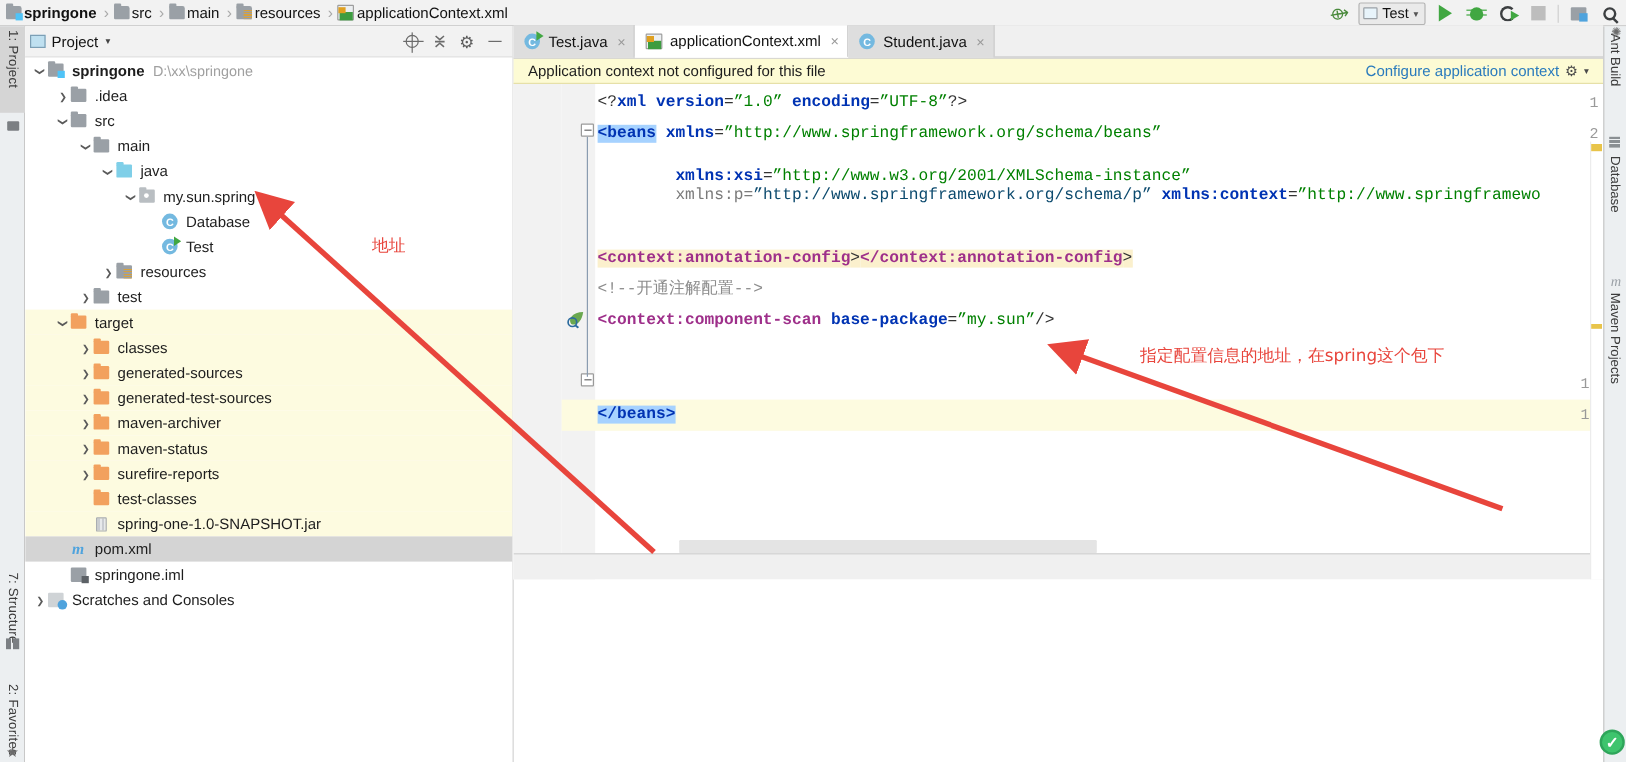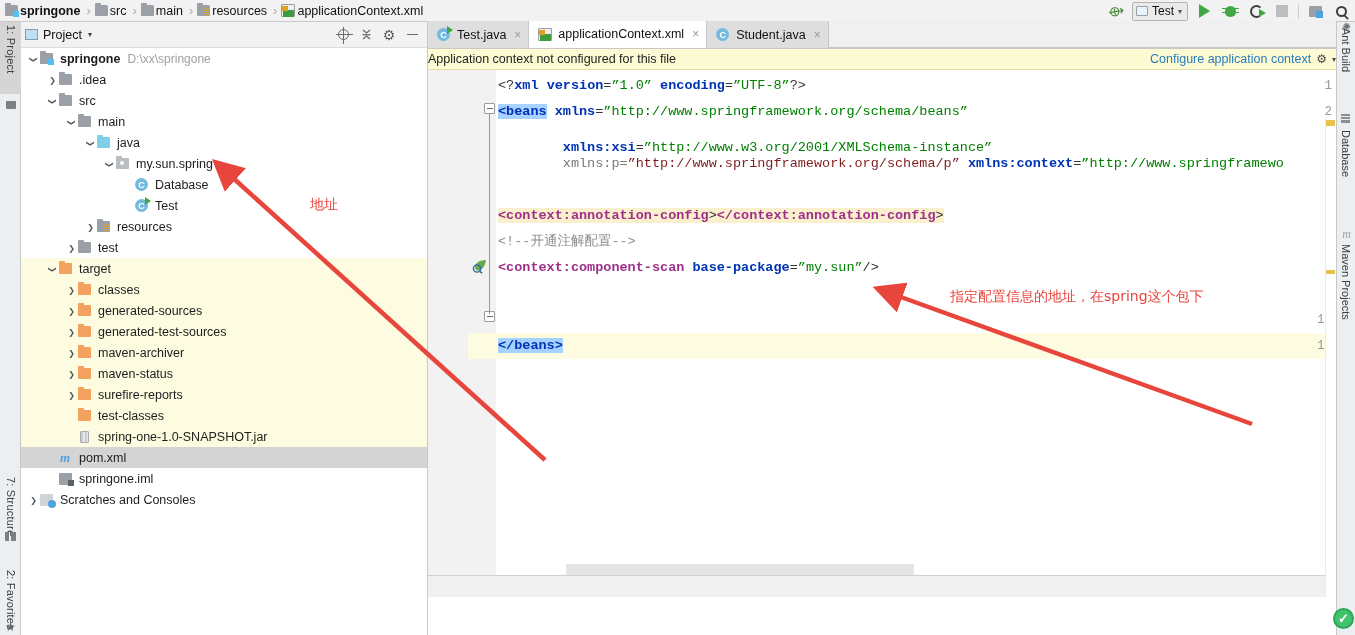--- a/index.html
+++ b/index.html
@@ -5,21 +5,21 @@
   * { box-sizing: border-box; }
   html, body {
     margin: 0; padding: 0;
     width: 1355px; height: 635px;
     overflow: hidden;
     font-family: "Liberation Sans", sans-serif;
     font-size: 12px;
     color: #1d1d1d;
     background: #ffffff;
   }
-  #app { position: relative; width: 1355px; height: 597px; }
+  #app { position: relative; width: 1355px; height: 483px; }
 
   
   .navbar {
     position: absolute; left: 0; top: 0; width: 1355px; height: 22px;
     background: #f2f2f2; border-bottom: 1px solid #c8c8c8;
     display: flex; align-items: center; padding-left: 4px;
   }
   .crumb { display: flex; align-items: center; height: 22px; padding: 0 1px; }
   .crumb .ctext { font-size: 12.5px; color: #111; padding: 0 2px; }
   .crumb.first .ctext { font-weight: bold; }
@@ -128,41 +128,41 @@
   
   .editor { position:absolute; left:428px; top:22px; right:19px; bottom:0; background:#fff; }
   .tabsbar { height:27px; background:#f0f0f0; border-bottom:1px solid #c8c8c8; display:flex; align-items:flex-end; }
   .etab { height:27px; display:flex; align-items:center; gap:5px; padding:0 7px 0 9px;
           border-right:1px solid #c8c8c8; font-size:12.5px; cursor:pointer; background:#dedede; color:#111; }
   .etab.active { background:#fff; border-bottom:1px solid #fff; }
   .etab .x { color:#9a9a9a; font-size:12px; margin-left:3px; }
   .tabfill { flex:1; height:27px; background:#f0f0f0; border-bottom:1px solid #c8c8c8; }
 
   .notifbar { height:21px; background:#fdfbd4; border-bottom:1px solid #e6e0a8;
-              display:flex; align-items:center; padding:0 0; font-size:12.5px; color:#1d1d1d;justify-content:space-between; }
+              display:flex; align-items:center; padding:0 12px; font-size:12.5px; color:#1d1d1d;justify-content:space-between; }
   .notif-actions { margin-left:auto; display:flex; align-items:center; gap:5px; }
   .link { color:#2a7bbd; cursor:pointer; }
   .gear2 { color:#4a4a4a; font-size:12px; }
 
   .codearea { position:absolute; left:0; top:48px; right:0; bottom:0; background:#fff; overflow:hidden; }
   .gutter { position:absolute; left:0; top:0; width:40px; height:100%; background:#f2f2f2; }
   .gutter2 { position:absolute; left:40px; top:0; width:28px; height:100%; background:#f2f2f2; }
   .lnum { position:absolute; right:4px; width:34px; text-align:right; color:#999;
           font-family:"Liberation Mono", monospace; font-size:12.5px; height:26px; line-height:26px; }
   .codelines { position:absolute; left:68px; top:0; right:0; height:100%; }
   .cline { position:absolute; left:0; height:26px; line-height:26px; white-space:pre;
            font-family:"Liberation Mono", monospace; font-size:13.5px; }
   .rowbg { position:absolute; left:68px; right:0; height:26px; }
   .tok-pi  { color:#0033b3; font-weight:bold; }
   .tok-tag { color:#0033b3; font-weight:bold; }
   .tok-ctx { color:#9e2f8a; font-weight:bold; }
   .tok-attr{ color:#0033b3; font-weight:bold; }
   .tok-attr-g{ color:#7a7a7a; }
   .tok-str { color:#008000; }
-  .tok-str-g { color:#7f1d1d;font-family:Liberation Mono, monospace; }
+  .tok-str-g { color:#0c4a6e;font-family:Liberation Mono, monospace; }
   .tok-cmt { color:#8c8c8c; }
   .tok-pun { color:#333; }
   .tok-val { color:#0033b3; font-weight:bold; }
   .selhl { background:#a6d2ff; }
   .searchhl { background:#fbf0cd; }
   .fold { position:absolute; left:56px; width:11px; height:11px; border:1px solid #9a9a9a;
           background:#fff; display:flex; align-items:center; justify-content:center; font-size:9px; color:#555;
           border-radius:1px; }
   .fold:after { content:""; width:6px; height:1px; background:#6a6a6a; }
   .foldline { position:absolute; left:61px; width:1px; background:#8a9cb0; }

